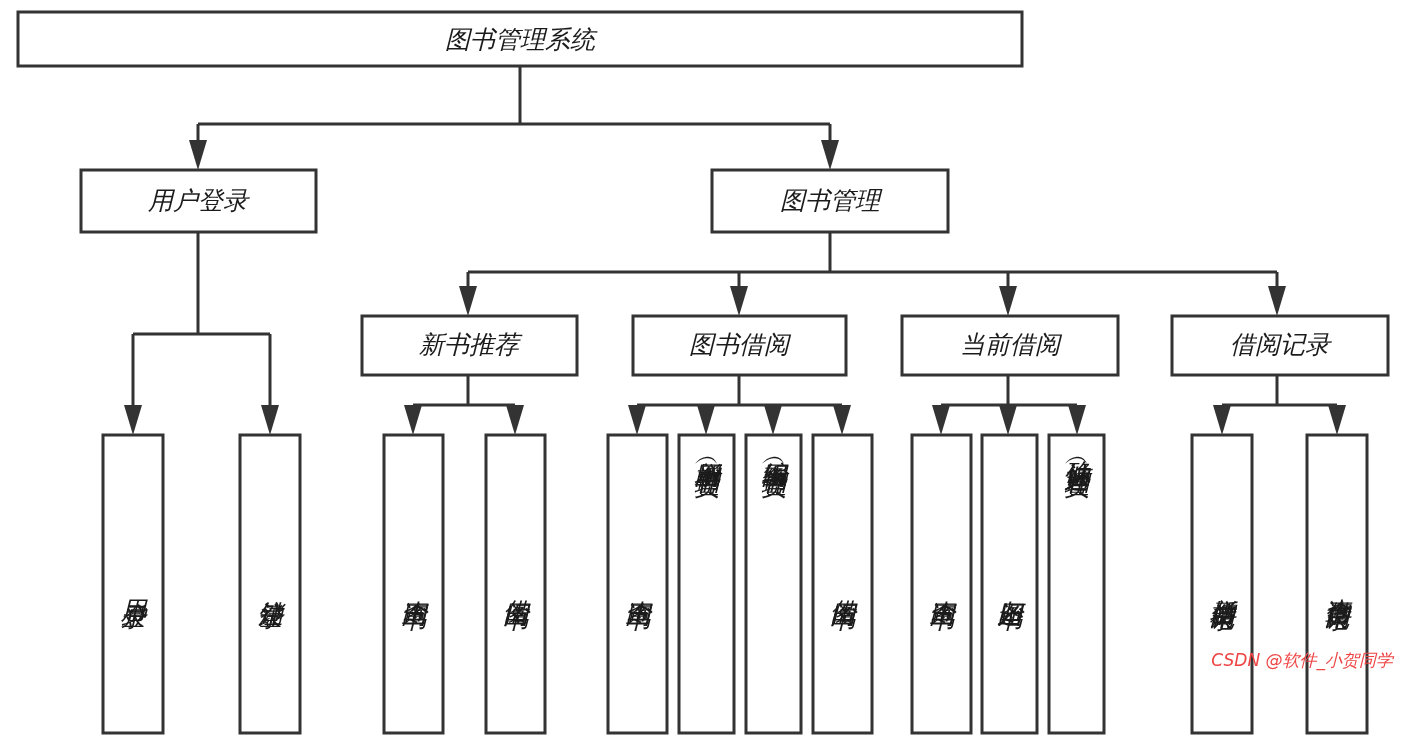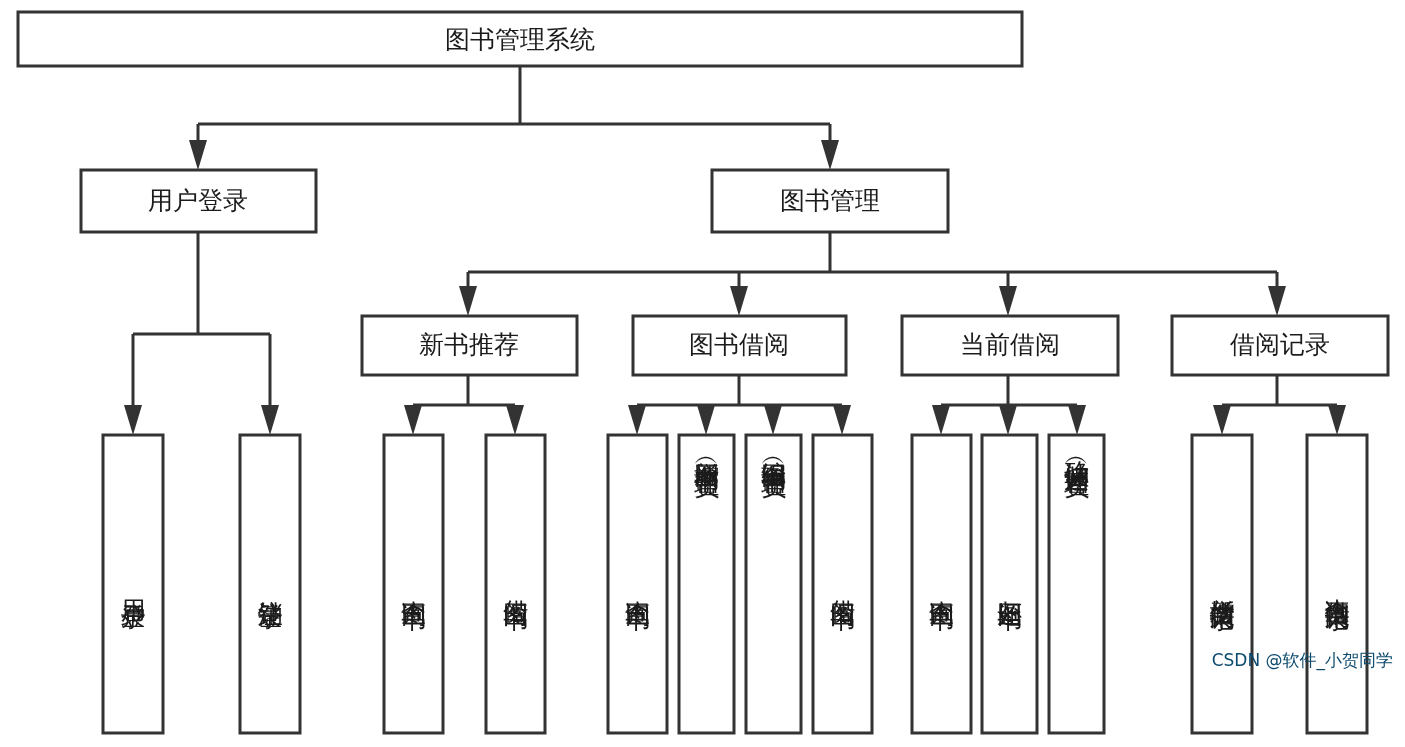--- a/index.html
+++ b/index.html
@@ -12,20 +12,21 @@
     width: 1405px;
     height: 747px;
     overflow: hidden;
     font-family: "DejaVu Sans", "Liberation Sans", sans-serif;
   }
   #diagram-root {
     position: relative;
     width: 1405px;
     height: 678px;
     background: #ffffff;
+    font-style: italic;
   }
   svg#flow {
     display: block;
     width: 1405px;
     height: 747px;
   }
   .node-box {
     fill: #ffffff;
     stroke: #333333;
     stroke-width: 3;
@@ -69,21 +70,21 @@
     letter-spacing: 2px;
     white-space: nowrap;
     text-align: center;
   }
   .watermark {
     position: absolute;
     right: 12px;
     bottom: 6px;
     font-family: "DejaVu Sans", "Liberation Sans", sans-serif;
     font-size: 17px;
-    color: #0c4a6e;
+    color: #ef4444;
     white-space: nowrap;
     user-select: none;
   }
 </style>
 </head>
 <body>
 
 <div id="diagram-root">
 
   <svg id="flow" viewBox="0 0 1405 747" xmlns="http://www.w3.org/2000/svg">

